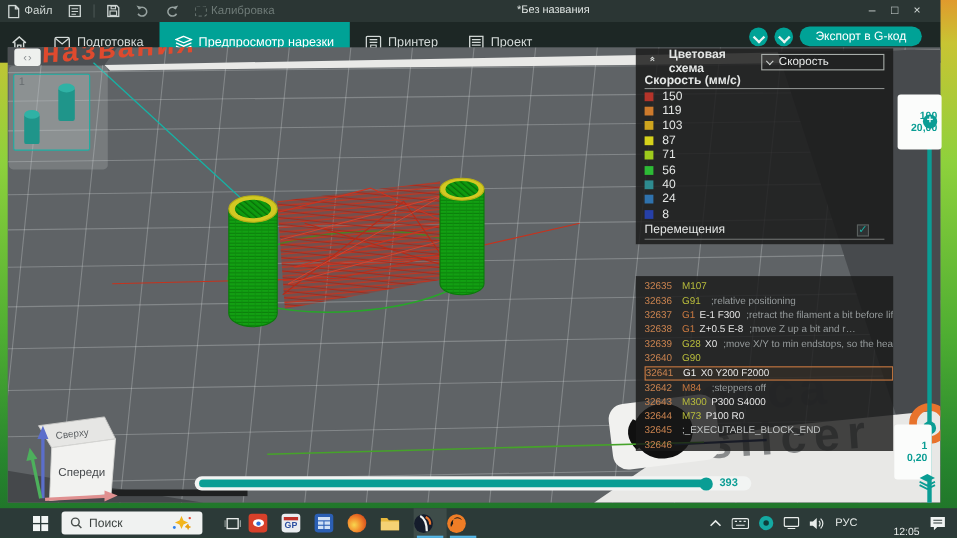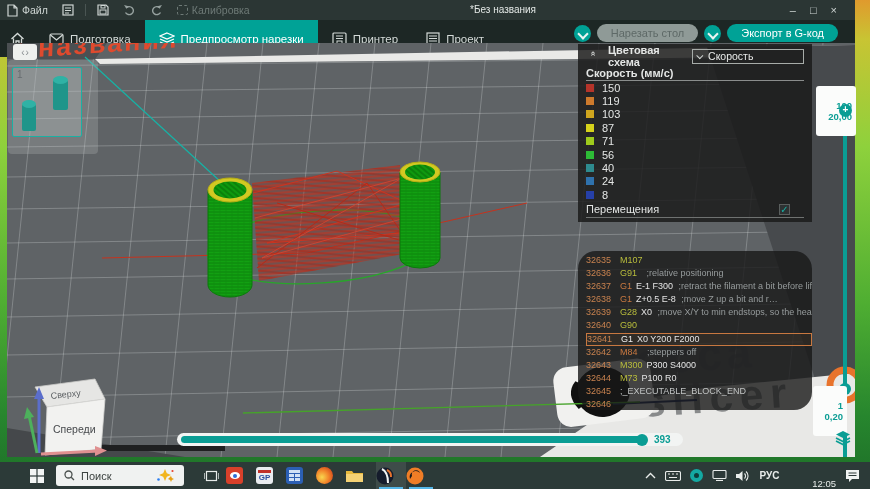--- a/index.html
+++ b/index.html
@@ -42,21 +42,21 @@
   .scheme-label{font-weight:bold;}
   .scheme-select{margin-left:auto;width:126px;height:15px;border:1px solid #a7aca9;display:flex;align-items:center;gap:5px;padding:0 5px;font-size:10.5px;color:#e8eae9;}
   .sel-chev{width:5px;height:5px;border-left:1.5px solid #cfd3d1;border-bottom:1.5px solid #cfd3d1;transform:rotate(-45deg) translateY(-1px);}
   .ltitle{font-weight:bold;height:16px;line-height:16px;border-bottom:1px solid #8a8d8c;}
   .lrow{display:flex;align-items:center;gap:8px;height:13.4px;}
   .swatch{width:8px;height:8px;}
   .phead{display:flex;justify-content:space-between;font-weight:bold;height:17px;align-items:center;border-bottom:1px solid #8a8d8c;margin-top:2px;}
   .trow{display:flex;justify-content:space-between;align-items:center;height:16px;border-bottom:1px solid #6f7271;}
   .cbx{width:11px;height:11px;background:#2e3233;border:1px solid #5a5f5e;color:#19b0a4;font-size:10px;line-height:10px;text-align:center;margin-right:14px;}
   
-  .gpanel{left:578px;top:251px;width:234px;height:159px;background:rgba(24,24,24,.80);padding:3px 0 0 8px;overflow:hidden;border-radius:18px;}
+  .gpanel{left:578px;top:251px;width:234px;height:159px;background:rgba(24,24,24,.80);padding:3px 0 0 8px;overflow:hidden;}
   .grow{height:13.1px;line-height:13.1px;white-space:nowrap;overflow:hidden;font-family:"DejaVu Sans Mono",monospace;font-size:9px;color:#e4e4e4;}
   .grow.hl{border:1px solid #c87840;background:rgba(80,60,40,.25);line-height:11px;}
   .gnum{color:#c8824f;display:inline-block;width:34px;}
   .gcmd{margin-right:4px;}
   .gcom{color:#969b9c;}
   
   .hslider{left:177px;top:433px;width:506px;height:13px;background:#f2f4f3;border-radius:7px;}
   .hfill{position:absolute;left:4px;top:3px;width:460px;height:7px;background:#0a9d94;border-radius:4px;}
   .hhandle{position:absolute;left:459px;top:0.5px;width:12px;height:12px;border-radius:50%;background:#0a9d94;}
   .hval{position:absolute;left:477px;top:0;font-size:10px;font-weight:bold;color:#0a9d94;line-height:13px;}
@@ -65,21 +65,21 @@
   .vlabel{background:#fbfcfb;border-radius:3px;color:#0a9d94;font-size:9.5px;font-weight:bold;text-align:right;padding:14px 4px;line-height:11px;}
   
   .taskbar{left:0;top:462px;width:870px;height:27px;background:#2c3a38;display:flex;align-items:center;color:#e8ecea;}
   .tb-ico{display:flex;align-items:center;justify-content:center;width:30px;height:27px;}
   .search-pill{width:128px;height:21px;background:#f0f2f1;border-radius:3px;display:flex;align-items:center;gap:6px;padding:0 8px;color:#3c4240;font-size:11px;margin-left:4px;}
   .appslot{width:30px;height:27px;display:flex;align-items:center;justify-content:flex-start;position:relative;}
   .appslot.open::after{content:"";position:absolute;bottom:0;left:3px;right:3px;height:2px;background:#55b7e8;}
   .appslot.focused{background:#3e4c49;}
   .tray{margin-left:auto;display:flex;align-items:center;gap:9px;padding-right:10px;}
   .clock{font-size:9.5px;text-align:right;line-height:11px;margin-top:27px;}
-  .lang{font-size:10px;font-weight:bold;}
+  .lang{font-size:10px;}
   .icon16{width:17px;height:17px;border-radius:3px;display:flex;align-items:center;justify-content:center;font-size:8px;font-weight:bold;}
 </style>
 </head>
 <body>
 
 <div class="screen">
 
   <div class="abs titlebar">
     <div class="mi">
       <svg width="11" height="13" viewBox="0 0 11 13">
@@ -156,21 +156,20 @@
     <div class="tab">
       <svg width="14" height="13" viewBox="0 0 14 13">
           <rect x="1" y="1" width="12" height="11" fill="none" stroke="#d4dad8" stroke-width="1.2"></rect>
           <path d="M3,4 h8 M3,6.5 h8 M3,9 h8" stroke="#d4dad8" stroke-width="1"></path>
         </svg>
       <span>Проект</span>
     </div>
   </div>
   <div class="actionbar">
     <div class="chevbtn"></div>
-    <div class="capsule disabled">Нарезать стол</div>
     <div class="chevbtn"></div>
     <div class="capsule primary">Экспорт в G-код</div>
   </div>
 
   <div class="abs viewport">
     <svg width="848" height="414" viewBox="0 0 848 414">
       <defs>
         <pattern id="webA" width="4" height="4" patternUnits="userSpaceOnUse" patternTransform="rotate(-5)">
             <rect width="4" height="4" fill="rgba(170,35,20,0.30)"></rect>
             <line x1="0" y1="1" x2="4" y2="1" stroke="#c5331e" stroke-width="1.1"></line>

